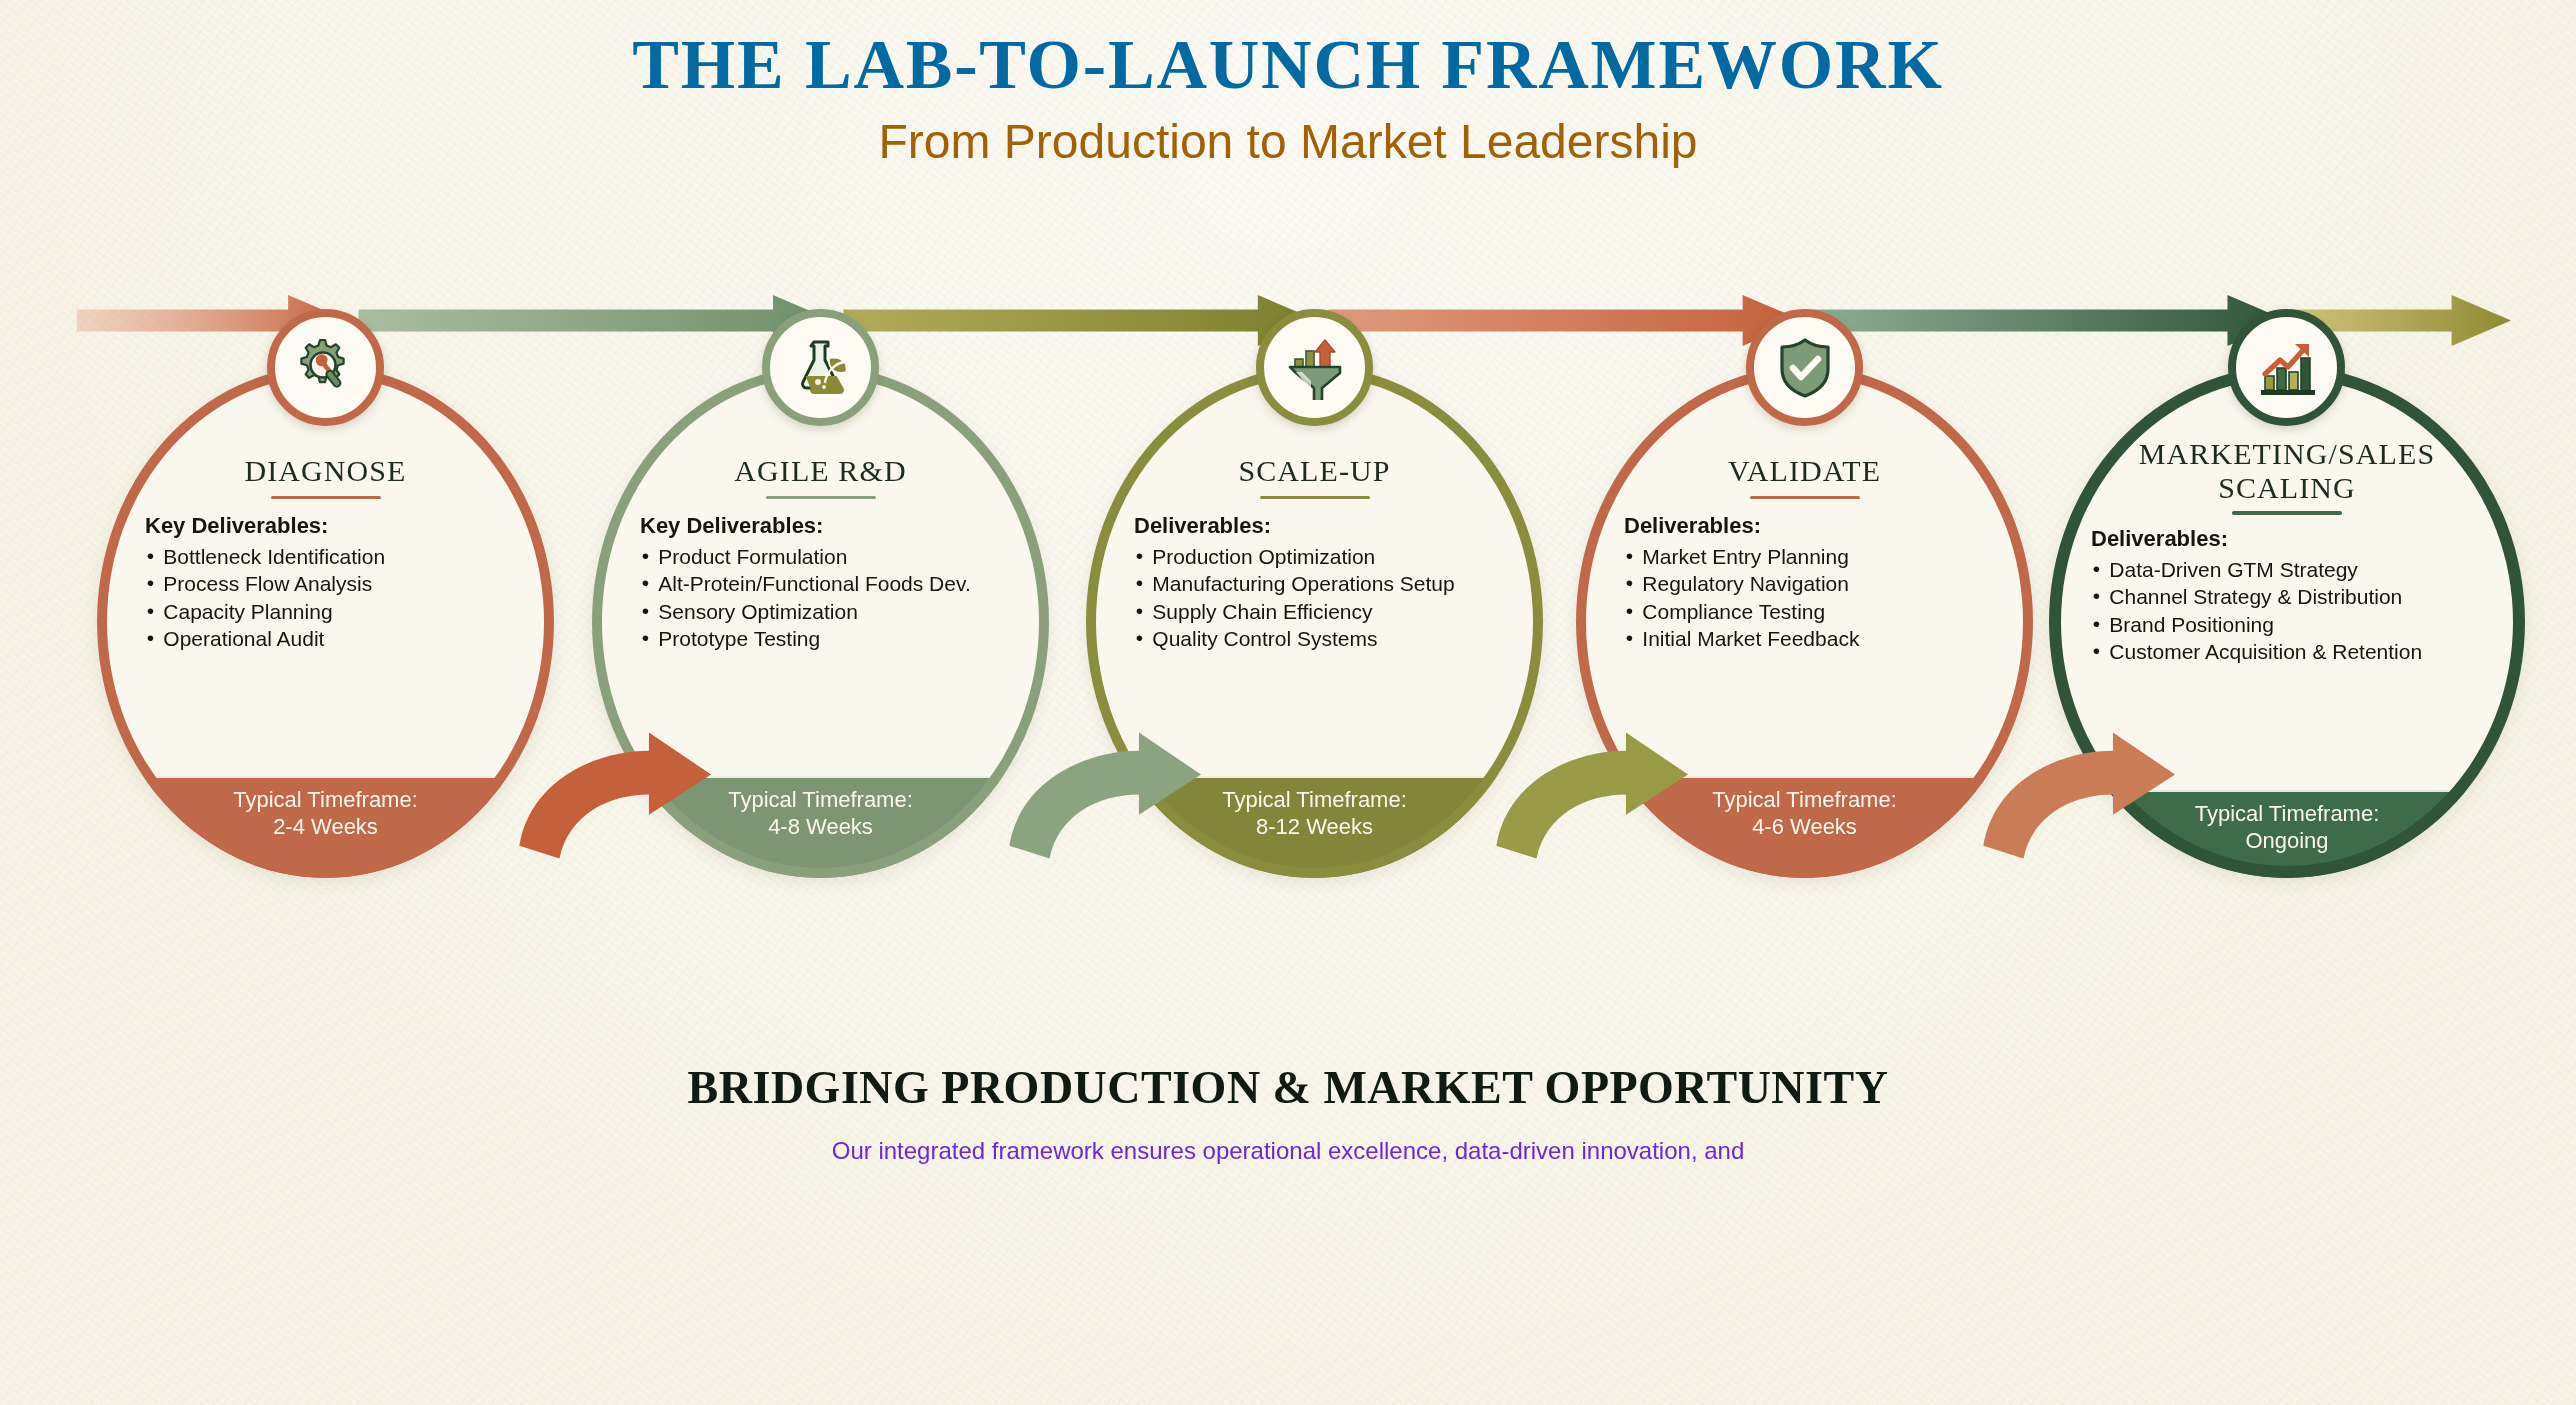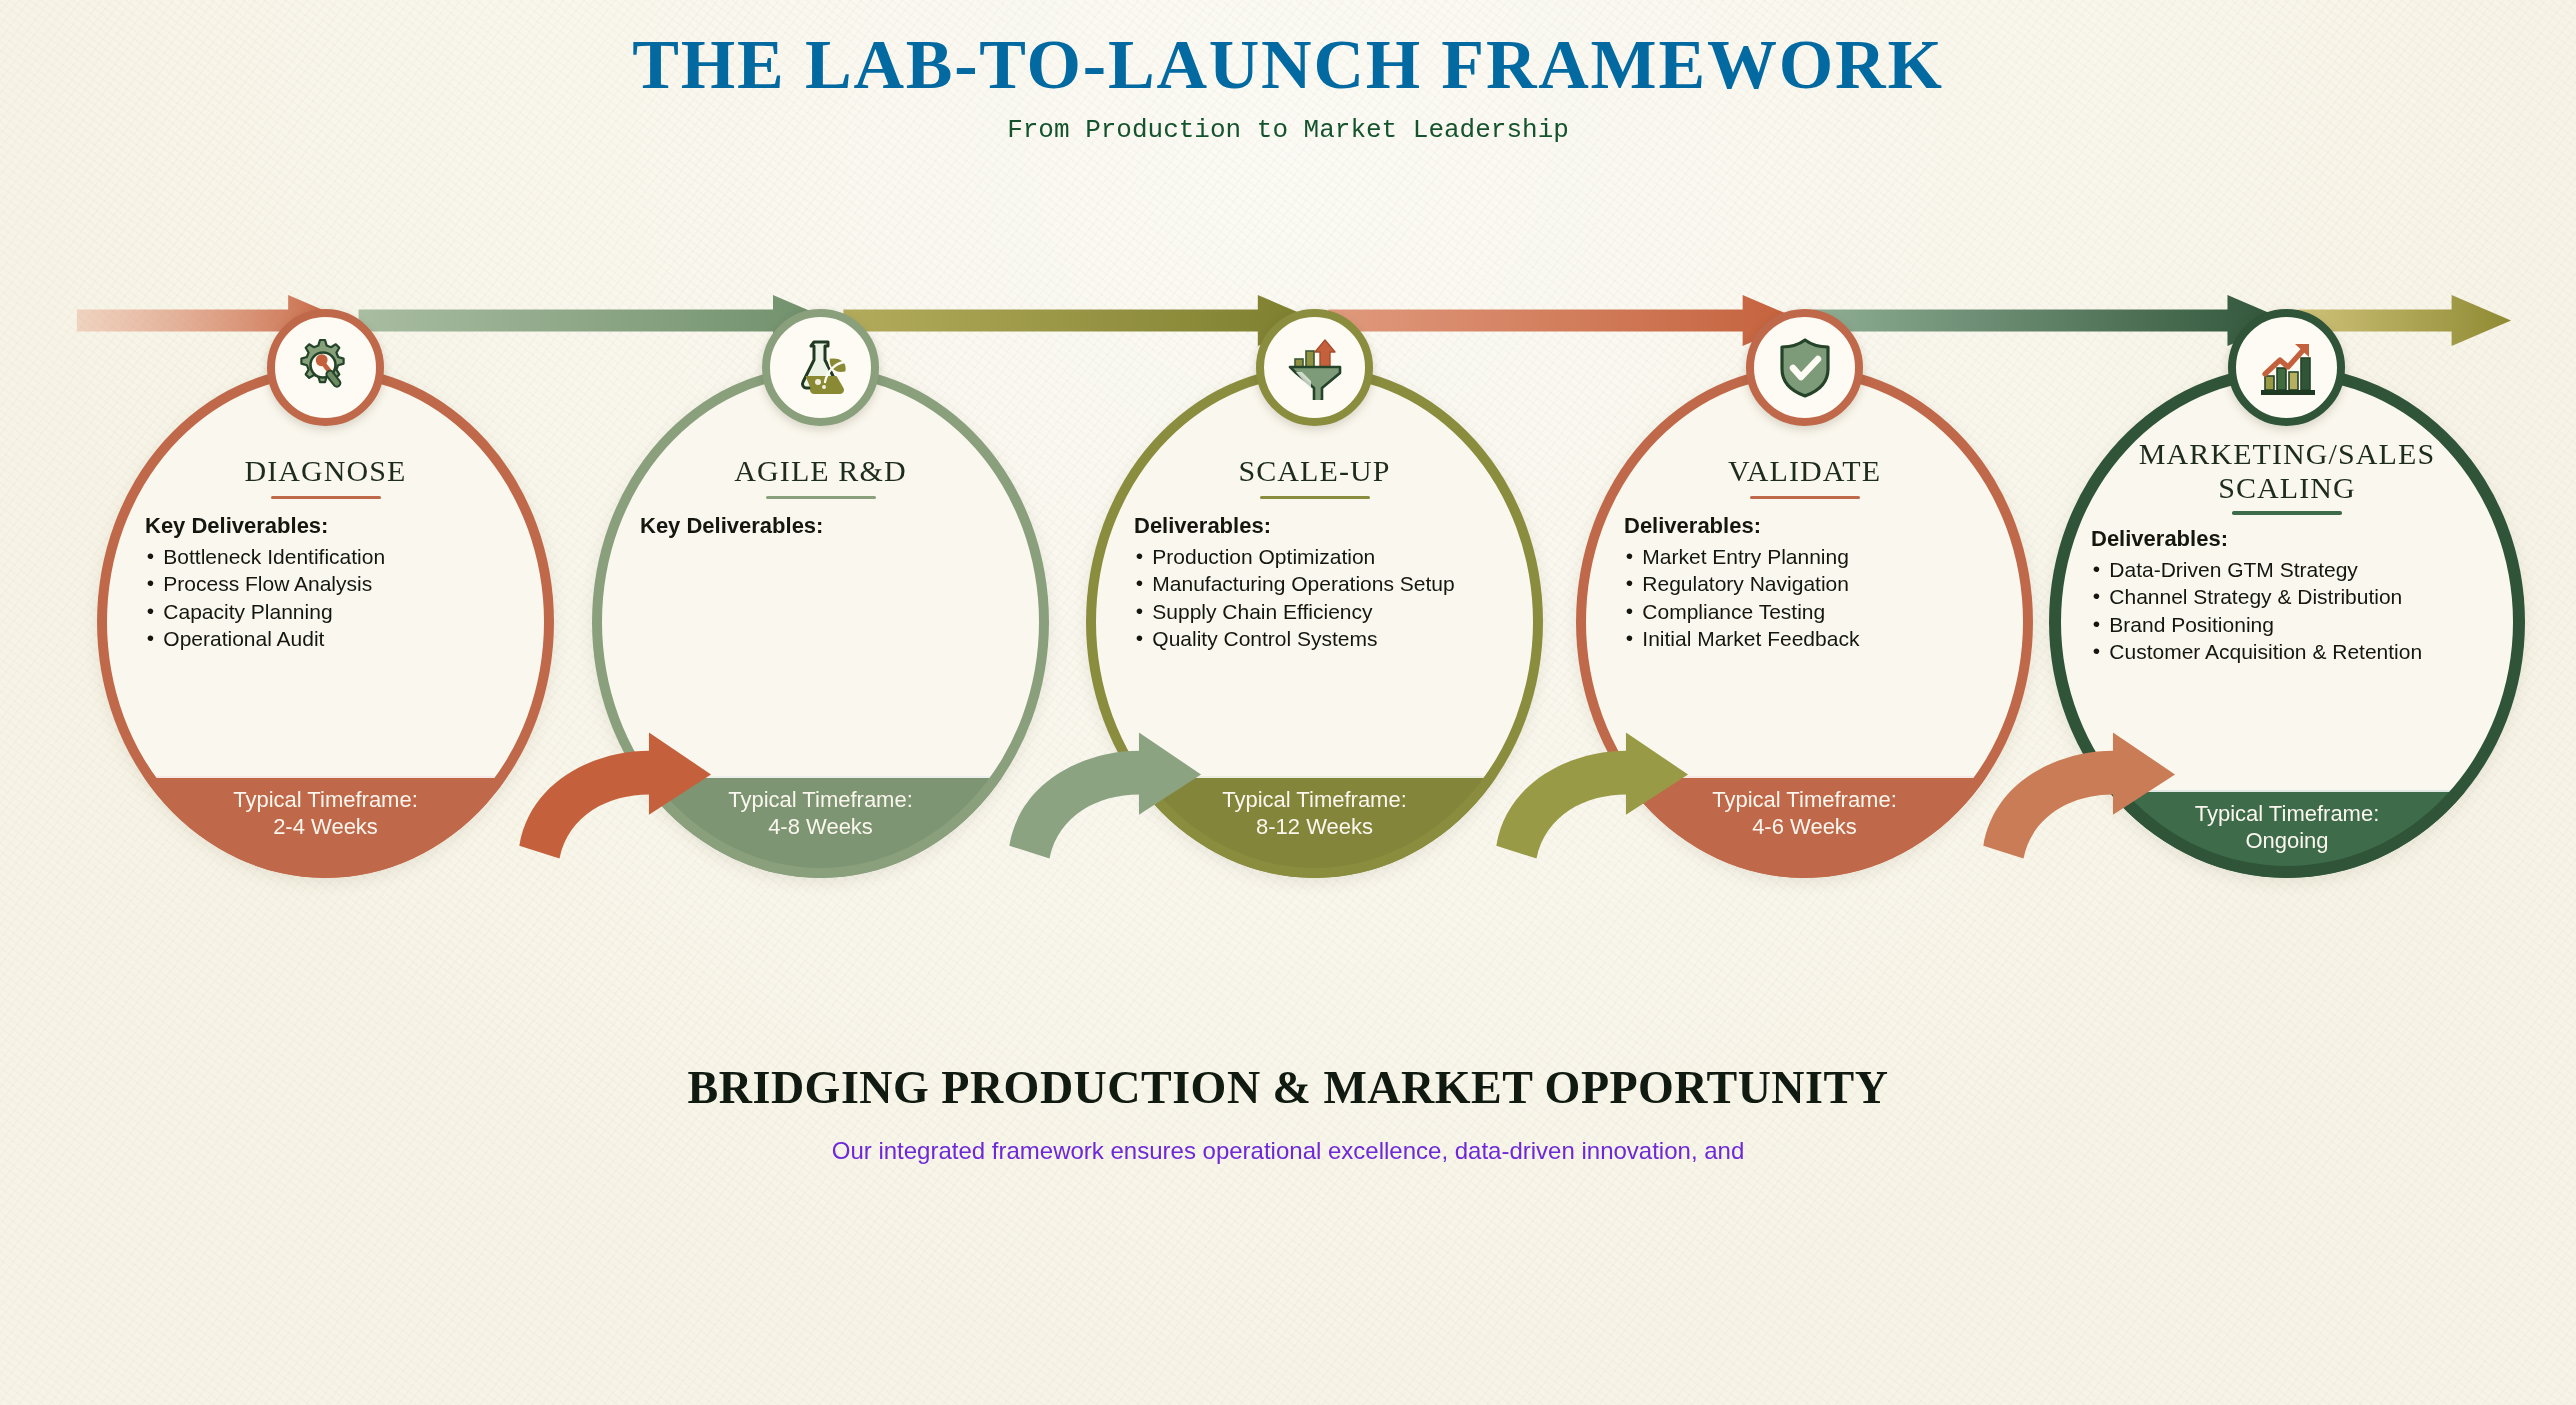--- a/index.html
+++ b/index.html
@@ -25,23 +25,23 @@
   #main-title{
     font-family:"Liberation Serif",serif;
     font-weight:700;
     font-size:70px;
     letter-spacing:1.8px;
     color:#0369a1;
     margin:0;
     line-height:1.08;
   }
   #subtitle{
-    font-family:Liberation Mono, monospace;
-    font-size:26px;
-    color:#14532d;
+    font-family:Liberation Sans, sans-serif;
+    font-size:48px;
+    color:#a16207;
     margin:12.8px 0 0 0;
     line-height:1.1;
   }
 
   
   #arrow-band{left:0;top:291px;width:2576px;height:59px;}
 
   
   #stage-row{left:16px;top:366px;width:2576px;height:604px;}
   .stage{
@@ -230,20 +230,26 @@
       </svg>
     </div>
   </div>
 
   <div class="stage" style="left:576px;">
     <div class="stage-ellipse">
       <div class="stage-inner">
         <div class="stage-title">AGILE R&amp;D</div>
         <div class="title-rule" style="background:#8aa07d;"></div>
         <div class="deliv-label">Key Deliverables:</div>
+        <ul class="deliv-list">
+          <li>Product Formulation</li>
+          <li>Alt-Protein/Functional Foods Dev.</li>
+          <li>Sensory Optimization</li>
+          <li>Prototype Testing</li>
+        </ul>
       </div>
       <div class="timeframe-band" style="background:#7d9572;">
         <div>Typical Timeframe:</div>
         <div>4-8 Weeks</div>
       </div>
     </div>
     <div class="stage-ring" style="border-color:#8aa07d;"></div>
     <div class="icon-badge" style="border-color:#8aa07d;">
       <svg viewBox="0 0 64 64">
         <path d="M25 6 l14 0 0 4 -3 0 0 14 11 22 a4 4 0 0 1 -3.5 6 l-26 0 a4 4 0 0 1 -3.5 -6 l11 -22 0 -14 -3 0 Z" fill="#eef3e8" stroke="#203b22" stroke-width="3" stroke-linejoin="round"></path>

